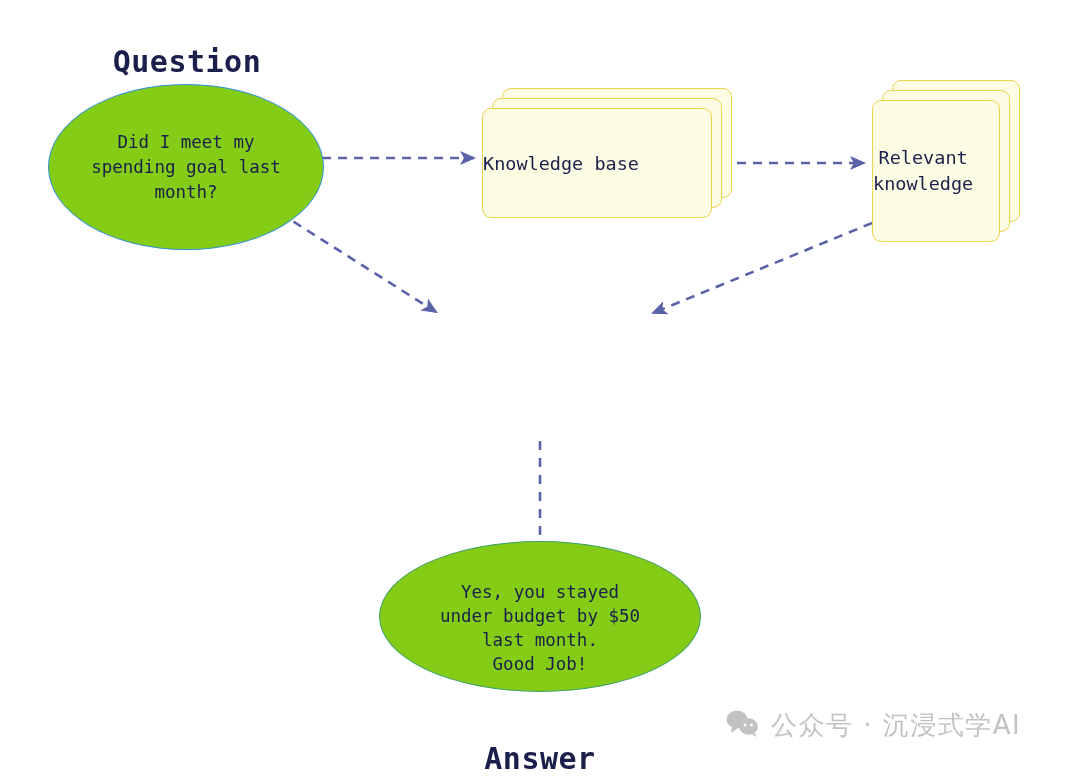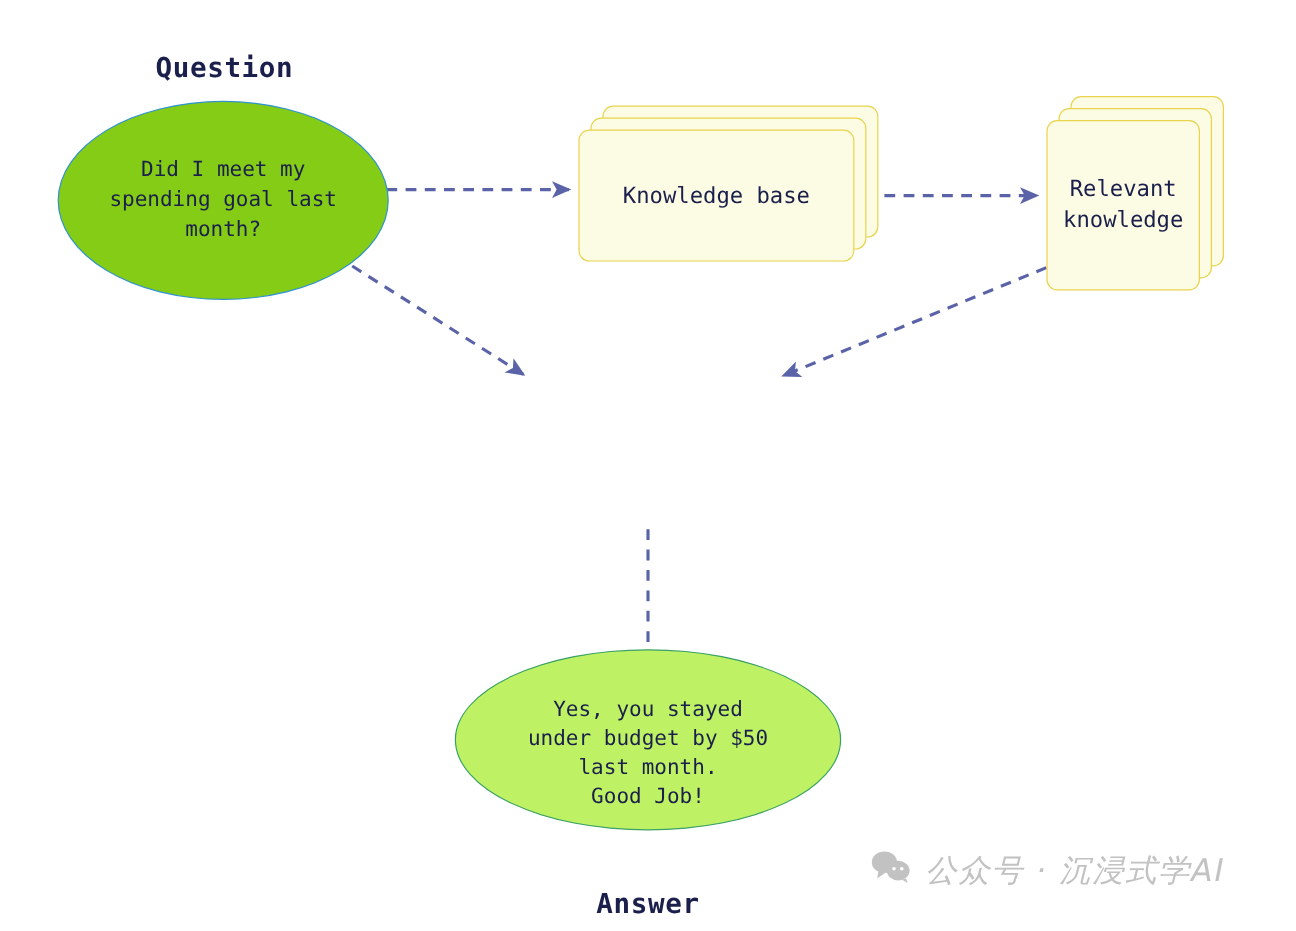--- a/index.html
+++ b/index.html
@@ -41,21 +41,21 @@
     text-align: center;
     color: #1b1f4b;
     font-family: "DejaVu Sans Mono", "Liberation Mono", monospace;
   }
 
   
   .caption {
     position: absolute;
     color: #1b1f4b;
     font-family: "DejaVu Sans Mono", "Liberation Mono", monospace;
-    font-size: 23px;
+    font-size: 30px;
     font-weight: 700;
     letter-spacing: 0.5px;
     white-space: nowrap;
     text-align: center;
   }
 
   #question-caption {
     left: 87px;
     top: 44px;
     width: 200px;
@@ -82,21 +82,20 @@
   .card {
     position: absolute;
     box-sizing: border-box;
     background: #fcfbe3;
     border: 1.6px solid #e8d44d;
     border-radius: 9px;
   }
   .card-front {
     display: flex;
     align-items: center;
-    justify-content: center;
     text-align: center;
     color: #1b1f4b;
     font-family: "DejaVu Sans Mono", "Liberation Mono", monospace;
   }
 
   
   #kb-stack { left: 482px; top: 88px; width: 250px; height: 130px; }
   #kb-stack .c3 { left: 20px; top: 0px;  width: 230px; height: 110px; }
   #kb-stack .c2 { left: 10px; top: 10px; width: 230px; height: 110px; }
   #kb-stack .c1 { left: 0px;  top: 20px; width: 230px; height: 110px;
@@ -131,21 +130,21 @@
     z-index: 4;
   }
 
   
   #answer-ellipse {
     left: 379px;
     top: 541px;
     width: 322px;
     height: 151px;
     border-radius: 50%;
-    background: #bef264;
+    background: #84cc16;
     border: 1.6px solid #3aa063;
     font-size: 17.5px;
     line-height: 24px;
     z-index: 3;
   }
   #answer-ellipse .lines { padding-top: 22px; }
 
   #answer-caption {
     left: 440px;
     top: 711px;
@@ -160,21 +159,20 @@
     top: 708px;
     display: flex;
     align-items: flex-end;
     gap: 11px;
     color: #c2c2c2;
     font-family: "DejaVu Sans", "Liberation Sans", sans-serif;
     font-size: 26px;
     letter-spacing: 1.5px;
     white-space: nowrap;
     z-index: 5;
-    font-style: italic;
   }
   #watermark .wm-icon { display: block; }
 </style>
 </head>
 <body>
 
 <div id="canvas">
 
   <svg id="edges" viewBox="0 0 1080 776" width="1080" height="776">
     <defs>

